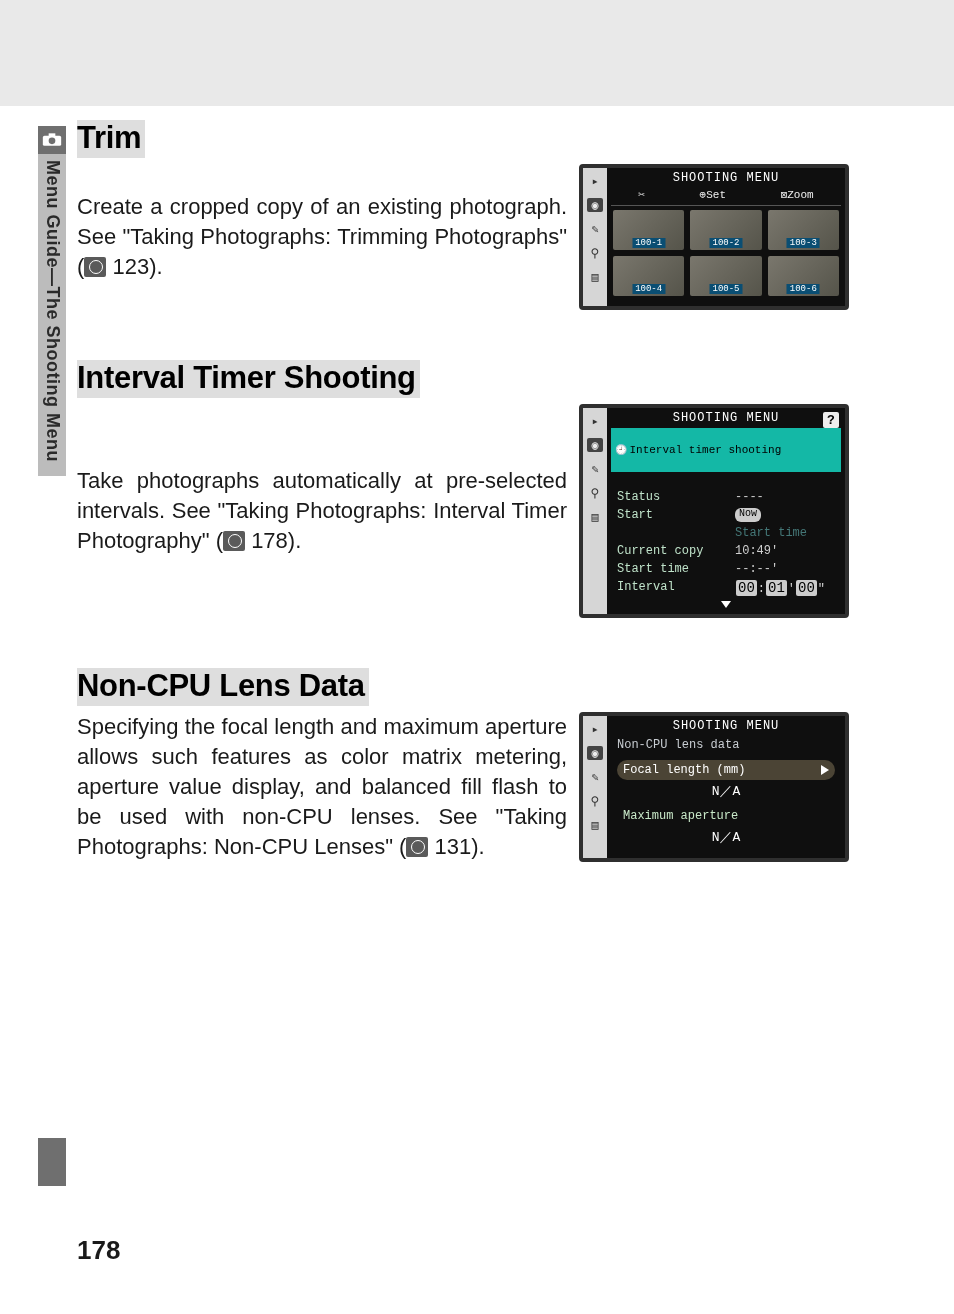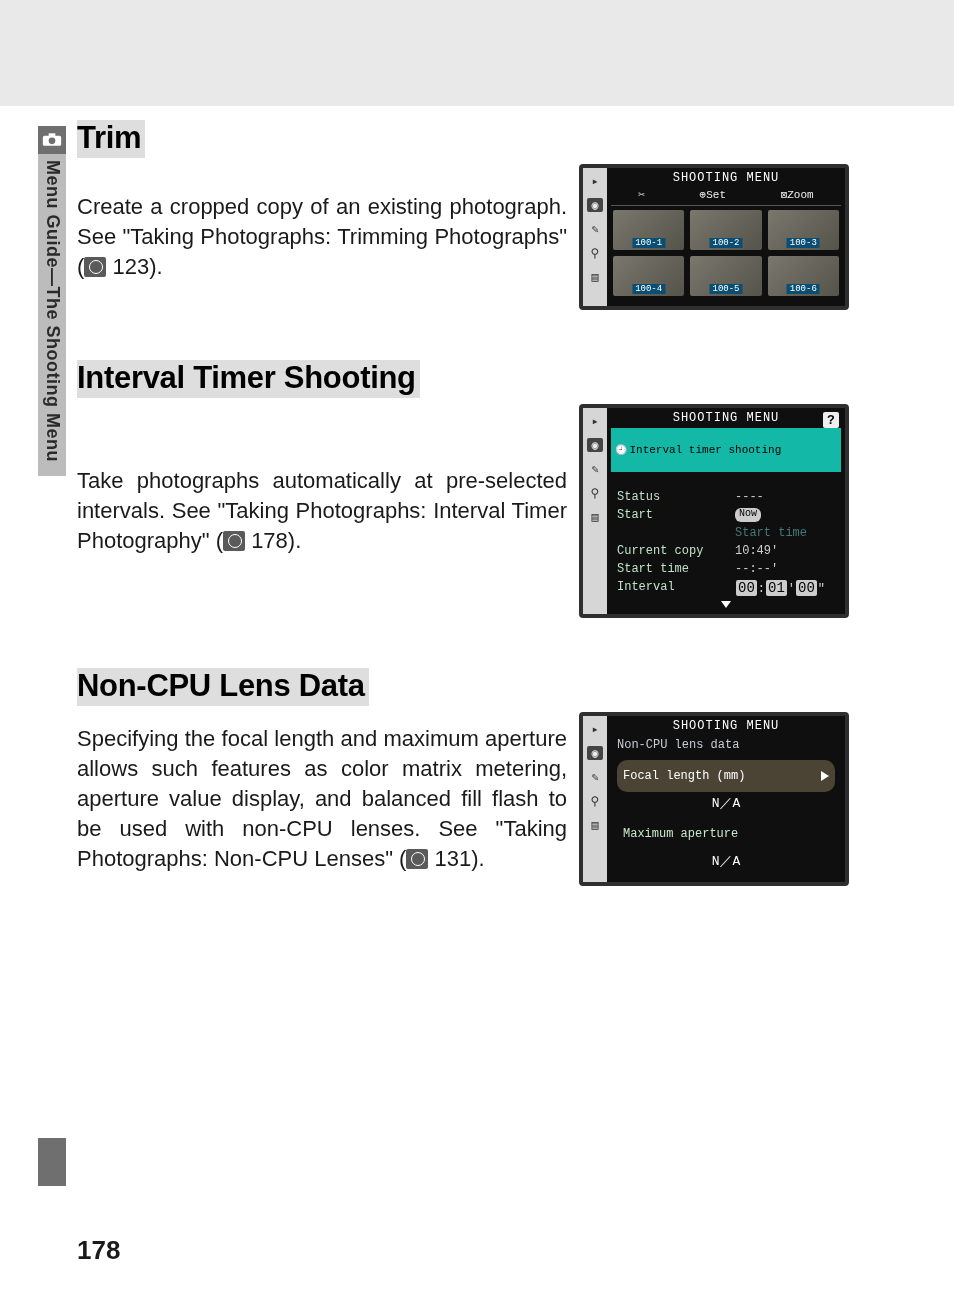--- a/index.html
+++ b/index.html
@@ -173,21 +173,21 @@
 }
 .kv { display: flex; gap: 8px; padding: 2px 6px; font-size: 12px; }
 .kv .k { width: 110px; color: #bfe2c9; }
 .kv .v { color: #d0d0d0; }
 .kv .v.badge { background: #ccc; color: #000; padding: 0 4px; border-radius: 6px; font-size: 10px; }
 .kv .v.dim { color: #477; }
 .counter span { background:#ccc; color:#000; padding:0 2px; margin:0 1px; border-radius:2px; font-size:14px; }
 .noncpu-sub { color:#c8cdd2; font-size:12px; padding:2px 6px; }
 .menu-item {
   margin: 6px 6px 2px 6px;
-  padding: 9px 6px;
+  padding: 3px 6px;
   font-size: 12px;
   color: #c8e8c8;
   position: relative;
   border-radius: 10px;
 }
 .menu-item.sel {
   background: #4b4435;
   color: #fff;
   display: flex;
   justify-content: space-between;

